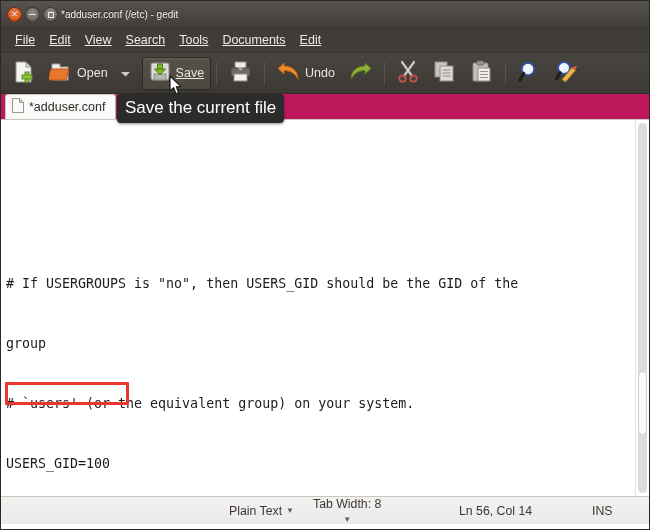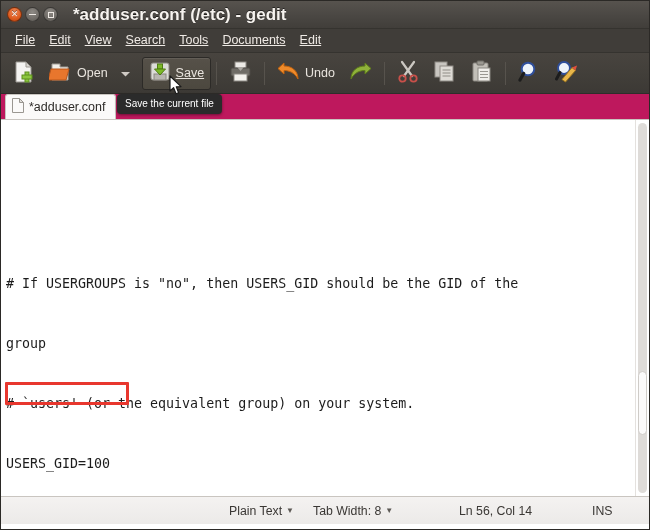--- a/index.html
+++ b/index.html
@@ -34,24 +34,24 @@
     color: #f3ece6;
     border: 1px solid rgba(0,0,0,.45);
     text-shadow: 0 -1px 0 rgba(0,0,0,.4);
   }
   .wbtn.close  { background: radial-gradient(circle at 50% 32%, #f08b5c 0%, #dd5b1e 60%, #b8400c 100%); }
   .wbtn.min    { background: radial-gradient(circle at 50% 32%, #8e8a85 0%, #716d68 60%, #5a5651 100%); }
   .wbtn.max    { background: radial-gradient(circle at 50% 32%, #8e8a85 0%, #716d68 60%, #5a5651 100%); }
   .wbtn .sq { width: 6px; height: 6px; border: 1px solid #efeae5; display: block; }
   .wbtn .dash { width: 7px; height: 1px; background: #efeae5; display: block; }
   .wtitle {
-    margin-left: 15px;
+    margin-left: 3px;
     color: #f6f3ef;
-    font-size: 17px;
-    font-weight: bold;
+    font-size: 10px;
+    font-weight: normal;
     text-shadow: 0 -1px 0 rgba(0,0,0,.55);
     white-space: nowrap;
   }
 
   
   .menubar {
     height: 24px;
     background: #403d39;
     display: flex; align-items: center;
     padding-left: 7px;
@@ -177,31 +177,31 @@
     height: 27px;
     background: linear-gradient(to bottom, #f4f2f1 0%, #eceae8 100%);
     display: flex; align-items: center;
     font-size: 12.3px;
     color: #3a3734;
     position: relative;
   }
   .st-item { display: flex; align-items: center; gap: 4px; white-space: nowrap; }
   .caret { font-size: 8px; color: #5c5955; }
   .st-plain { position: absolute; left: 228px; }
-  .st-tab   { position: absolute; left: 312px; }
+  .st-tab   { position: absolute; left: 312px; flex-direction: column; }
   .st-ln    { position: absolute; left: 458px; }
   .st-ins   { position: absolute; left: 591px; }
 
   
   .tooltip {
     position: absolute;
     left: 116px; top: 93px;
     background: #2b2b2b;
     color: #ffffff;
-    font-size: 10px;
+    font-size: 17px;
     padding: 4px 8px 5px 8px;
     border-radius: 4px;
     white-space: nowrap;
     z-index: 40;
     box-shadow: 0 1px 3px rgba(0,0,0,.45);
   }
 
   
   .cursor {
     position: absolute;

